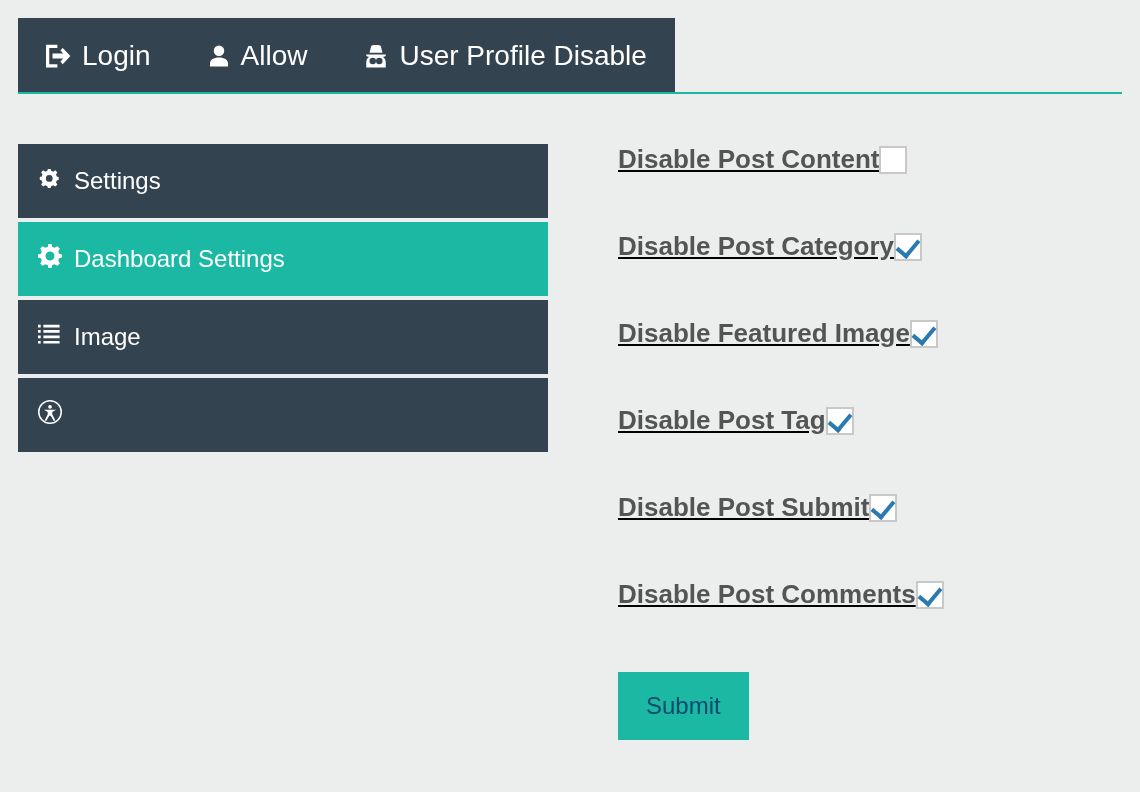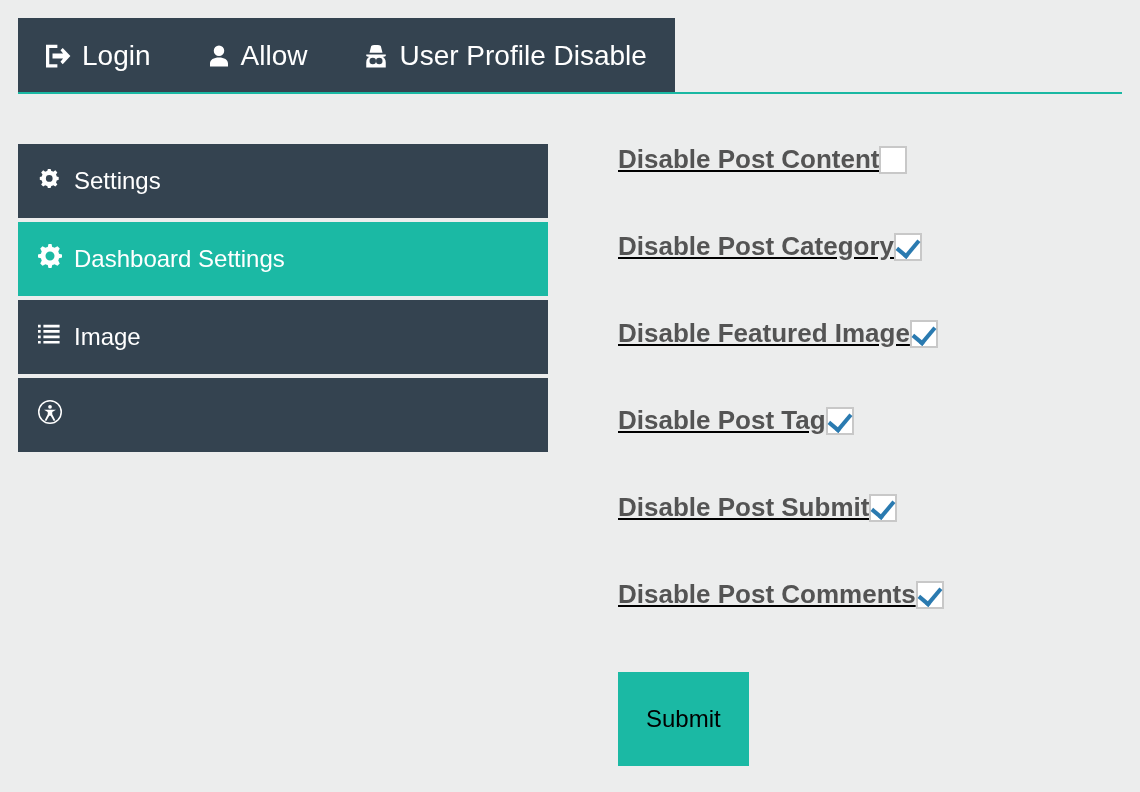--- a/index.html
+++ b/index.html
@@ -95,25 +95,25 @@
     left: 5px;
     top: 0px;
     width: 10px;
     height: 18px;
     border: solid var(--checkbox-check);
     border-width: 0 4px 4px 0;
     transform: rotate(40deg);
   }
   .submit {
     background: var(--teal-light);
-    color: #000000;
+    color: #0c4a6e;
     font-size: 24px;
     font-weight: 500;
     border: none;
-    padding: 33px 28px;
+    padding: 20px 28px;
     cursor: pointer;
     margin-top: 6px;
   }
 </style>
 </head>
 <body>
 
 <svg width="0" height="0" style="position:absolute">
   <defs>
     <g id="i-signin">

